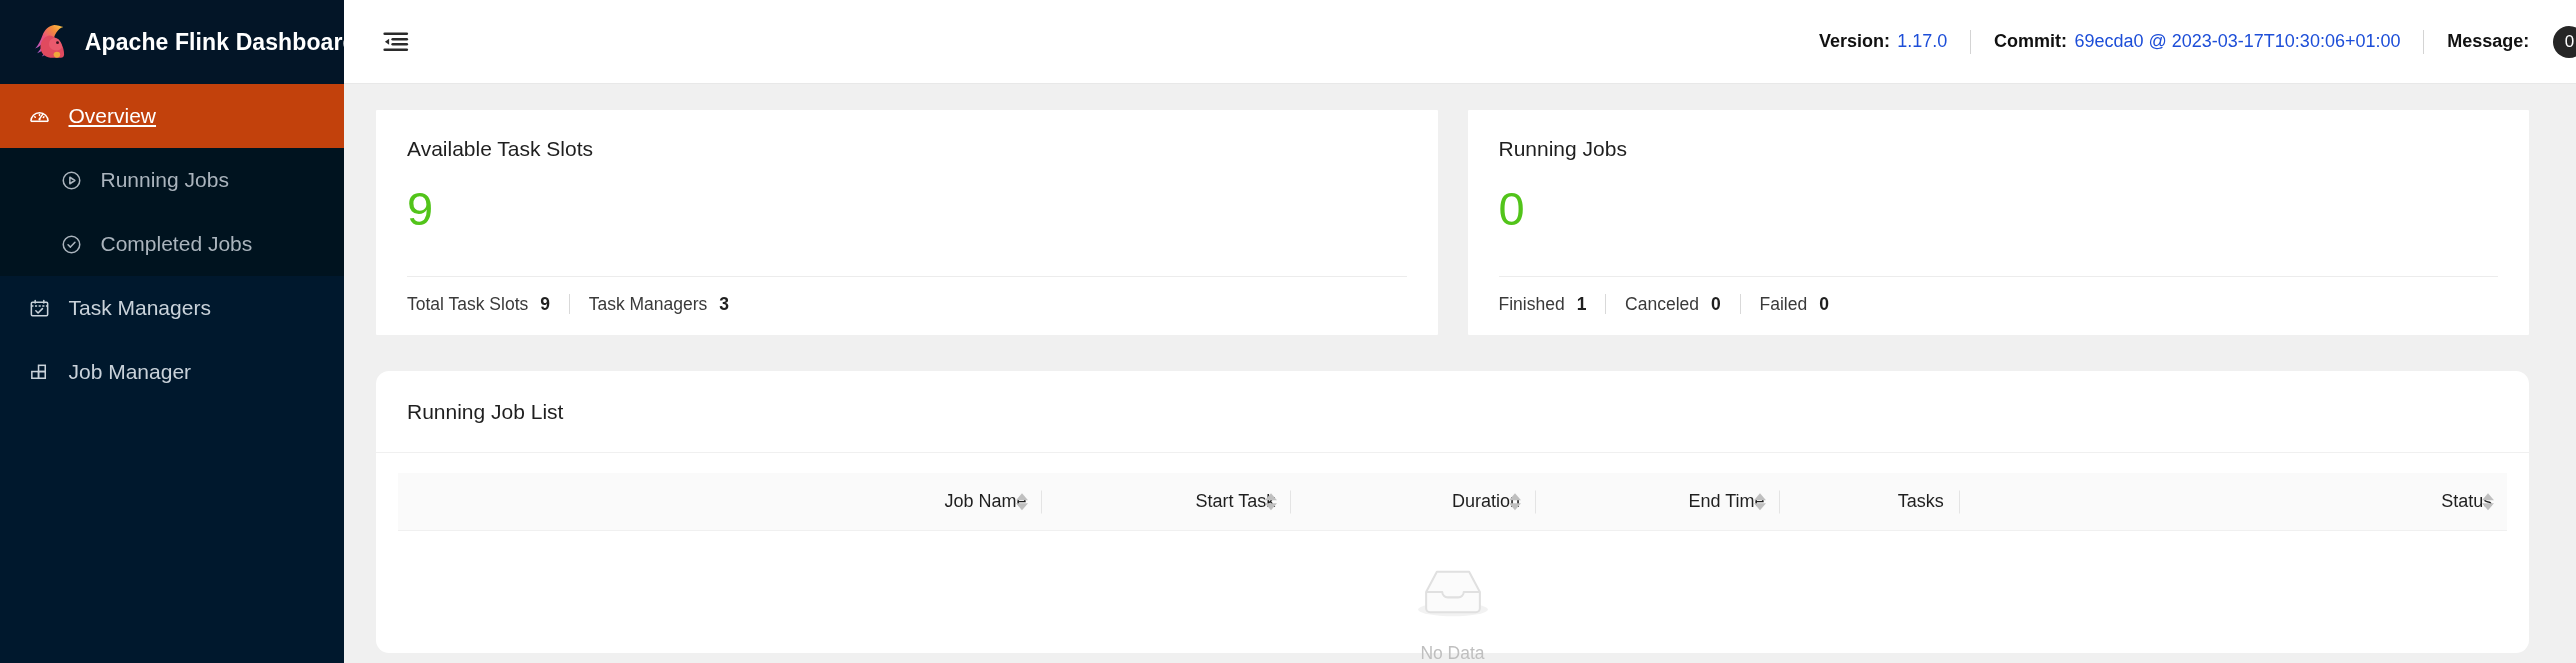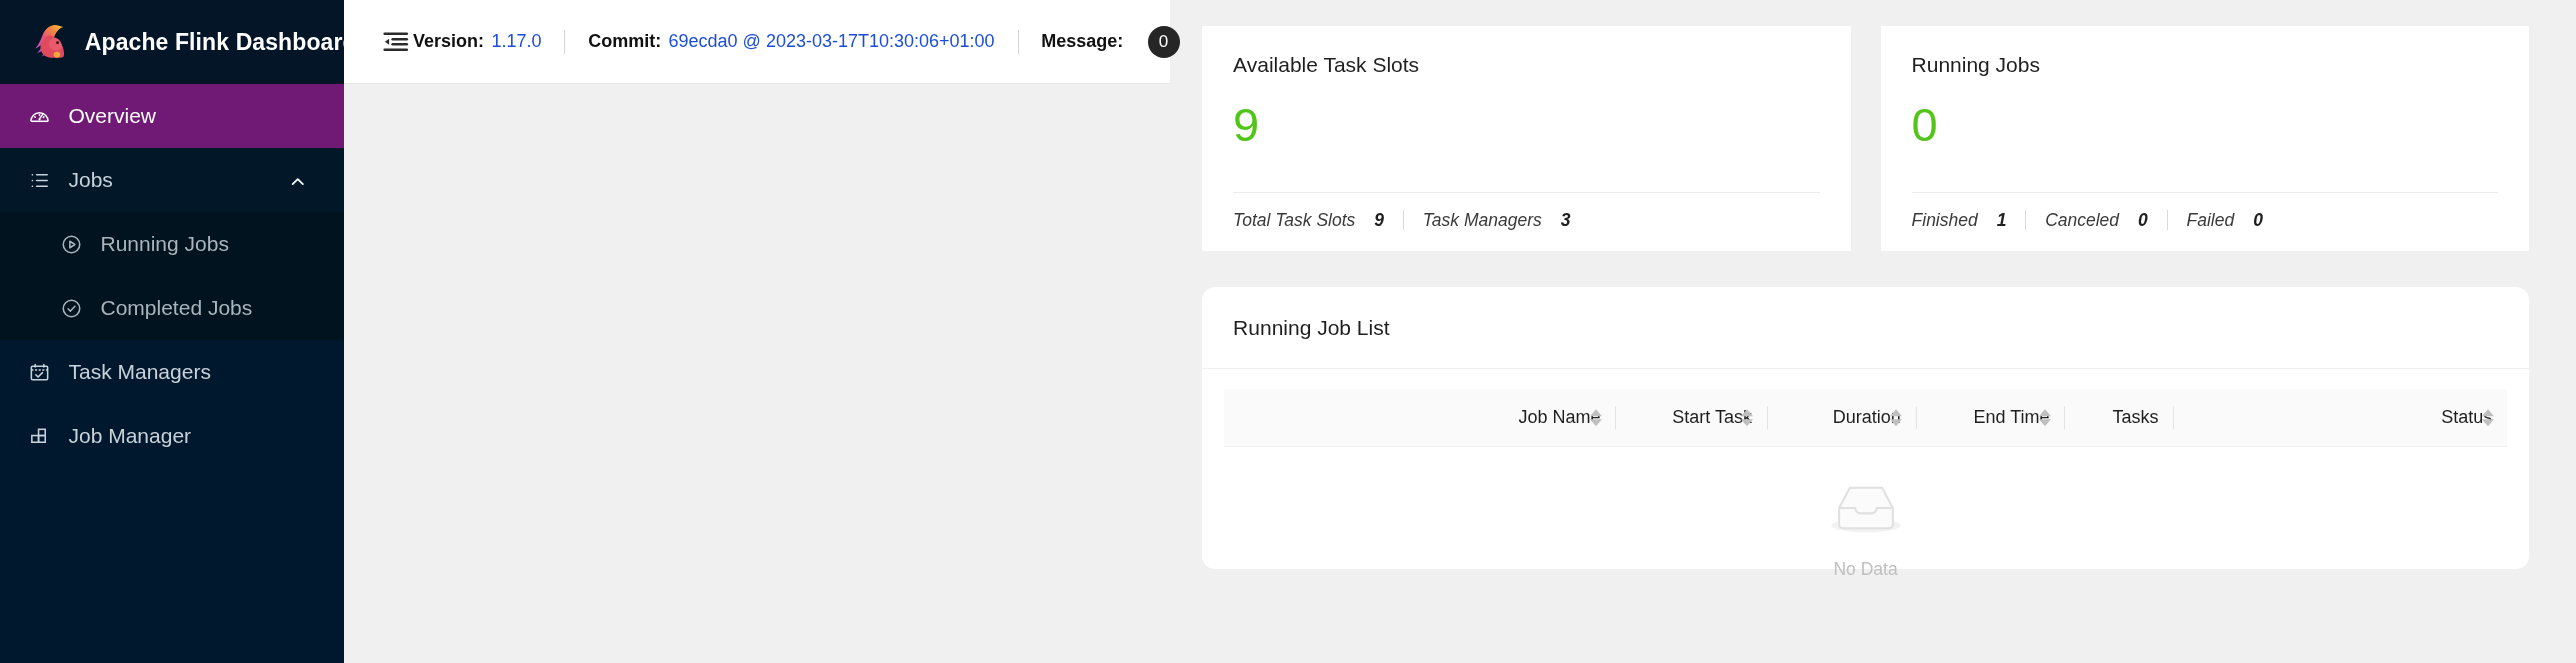--- a/index.html
+++ b/index.html
@@ -29,33 +29,33 @@
   }
   .nav { flex: 1; padding-top: 0; }
   .nav-item {
     height: 64px; display: flex; align-items: center;
     padding-left: 28px; gap: 17.5px;
     color: #c9d2da; font-size: 21px; cursor: pointer;
     position: relative;
   }
   .nav-item .nav-icon { width: 23px; height: 23px; flex: 0 0 23px; display:flex; align-items:center; justify-content:center; }
   .nav-item .nav-icon svg { width: 23px; height: 23px; display:block; }
-  .nav-item.active { background: #701a75; color: #ffffff; }
+  .nav-item.active { background: #c2410c; color: #ffffff; text-decoration: underline; }
   .nav-item.expandable { background: #021728; }
   .nav-sub .nav-item {
     padding-left: 60px; color: #aab4bd; background: #00131f;
   }
   .chev {
     position: absolute; right: 38px; top: 50%; transform: translateY(-50%);
     width: 17.5px; height: 17.5px;
   }
   .nav-sub { background: #00131f; }
 
   
-  .main { flex: 1; height: 663px; display: flex; min-width: 0; }
+  .main { flex: 1; height: 663px; display: flex; flex-direction: column; min-width: 0; }
   .topbar {
     height: 84px; background: #ffffff;
     display: flex; align-items: center;
     border-bottom: 0.7px solid #e8e8e8;
     padding: 0 0 0 35px;
     flex: 0 0 84px;
   }
   .fold-btn { width: 34px; height: 34px; cursor: pointer; display:flex; align-items:center; justify-content:center; }
   .fold-btn svg { width: 29.5px; height: 29.5px; display:block; }
   .topinfo {
@@ -92,21 +92,21 @@
   .big-num {
     font-size: 47px; color: #52c41a; line-height: 1;
     margin-top: 24px; margin-bottom: 24px; font-weight: 400;
   }
   .card-hr { height: 0.7px; background: #ececec; margin: 0 31px; }
   .stats {
     display: flex; align-items: center;
     padding: 17.5px 31px 20px 31px;
     font-size: 17.5px; color: #3a3a3a;
   }
-  .stat { display: inline-flex; align-items: center; gap: 19px; font-style: italic; }
+  .stat { display: inline-flex; align-items: center; gap: 12px; }
   .stat .sv { font-weight: bold; color: #1f1f1f; }
   .stats .vsep {
     display: inline-block; width: 0.7px; height: 20px;
     background: #d9d9d9; margin: 0 19px;
   }
 
   
   .joblist { margin-top: 36px; background: #fff; border-radius: 13px; height: 282px; }
   .joblist-head { padding: 29.5px 31px 28px 31px; font-size: 21px; color: #1f1f1f; }
   .joblist-hr { height: 0.7px; background: #f0f0f0; }
@@ -177,36 +177,20 @@
             <path d="M3 17a9 9 0 1 1 18 0"></path>
             <path d="M3 17h18"></path>
             <path d="M12 14.5 15.5 9.5" stroke-linecap="round"></path>
             <circle cx="12" cy="15" r="1.1" fill="#ffffff" stroke="none"></circle>
             <path d="M7 12.2l.6.6M12 10v.9M16.6 12.4l-.6.6" stroke-linecap="round"></path>
           </svg>
         </span>
         <span>Overview</span>
       </div>
 
-      <div class="nav-item expandable">
-        <span class="nav-icon">
-          <svg viewBox="0 0 24 24" fill="none" stroke="#c9d2da" stroke-width="1.7" stroke-linecap="round">
-            <path d="M9 6h11M9 12h11M9 18h11"></path>
-            <circle cx="4.6" cy="6" r="0.9" fill="#c9d2da" stroke="none"></circle>
-            <circle cx="4.6" cy="12" r="0.9" fill="#c9d2da" stroke="none"></circle>
-            <circle cx="4.6" cy="18" r="0.9" fill="#c9d2da" stroke="none"></circle>
-          </svg>
-        </span>
-        <span>Jobs</span>
-        <span class="chev">
-          <svg viewBox="0 0 24 24" fill="none" stroke="#ffffff" stroke-width="2.4" stroke-linecap="round" stroke-linejoin="round">
-            <path d="M5 15l7-7 7 7"></path>
-          </svg>
-        </span>
-      </div>
 
       <div class="nav-sub">
         <div class="nav-item">
           <span class="nav-icon">
             <svg viewBox="0 0 24 24" fill="none" stroke="#aab4bd" stroke-width="1.6">
               <circle cx="12" cy="12" r="8.6"></circle>
               <path d="M10.3 8.6l5.2 3.4-5.2 3.4z" stroke-linejoin="round"></path>
             </svg>
           </span>
           <span>Running Jobs</span>

